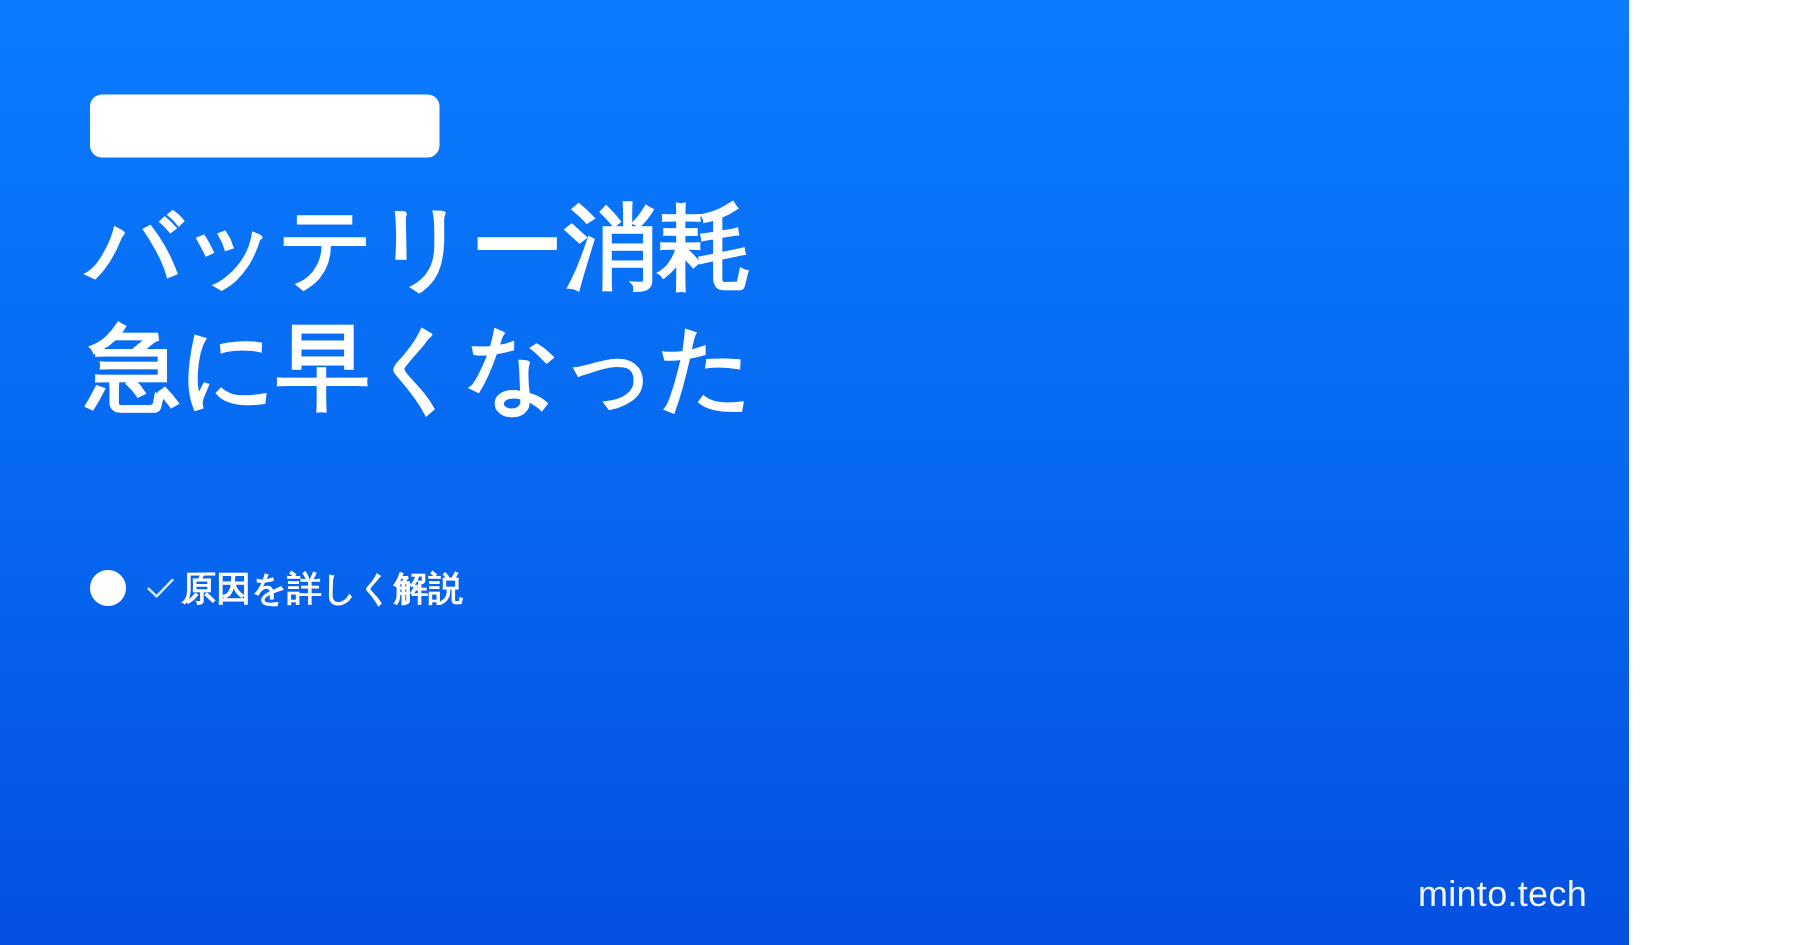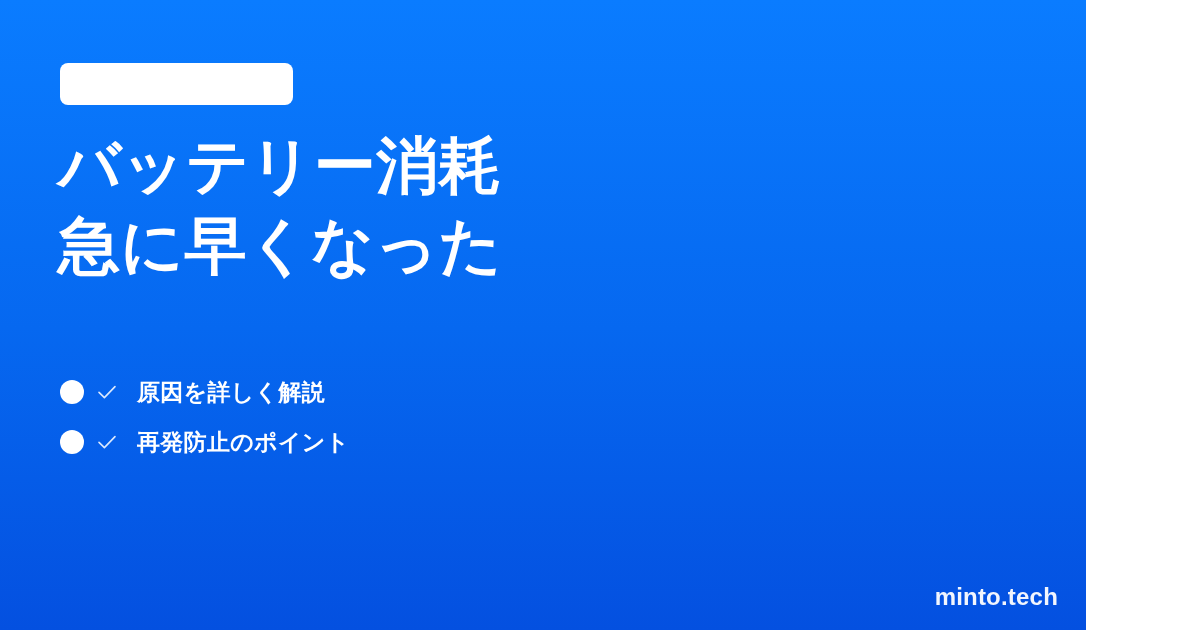--- a/index.html
+++ b/index.html
@@ -103,36 +103,36 @@
     flex: 0 0 22px;
     display: flex;
     align-items: center;
     justify-content: center;
     color: #dce9fd;
   }
   .bullet-check svg {
     display: block;
   }
   .bullet-label {
-    margin-left: 19px;
+    margin-left: 3px;
     font-size: 23px;
     font-weight: bold;
     color: #ffffff;
     line-height: 24px;
     letter-spacing: 0.3px;
     white-space: nowrap;
   }
 
   
   .footer {
     position: absolute;
     right: 28px;
     bottom: 18px;
     font-size: 24px;
-    font-weight: bold;
+    font-weight: normal;
     color: #f2f6fe;
     letter-spacing: 0.2px;
     line-height: 30px;
     margin-left: 12px;
   }
 </style>
 </head>
 <body>
 
 <div class="card">
@@ -153,27 +153,18 @@
       <span class="bullet-dot"></span>
       <span class="bullet-check">
         <svg width="20" height="16" viewBox="0 0 20 16" fill="none" aria-hidden="true">
           <path d="M2 8.4 L7.4 13.6 L18 2.6" stroke="currentColor" stroke-width="1.6" stroke-linecap="round" stroke-linejoin="round"></path>
         </svg>
       </span>
       <span class="bullet-label">原因を詳しく解説</span>
     </div>
 
 
-    <div class="bullet-row">
-      <span class="bullet-dot"></span>
-      <span class="bullet-check">
-        <svg width="20" height="16" viewBox="0 0 20 16" fill="none" aria-hidden="true">
-          <path d="M2 8.4 L7.4 13.6 L18 2.6" stroke="currentColor" stroke-width="1.6" stroke-linecap="round" stroke-linejoin="round"></path>
-        </svg>
-      </span>
-      <span class="bullet-label">再発防止のポイント</span>
-    </div>
 
   </div>
 
   <div class="footer">minto.tech</div>
 
 </div>
 
 </body></html>

